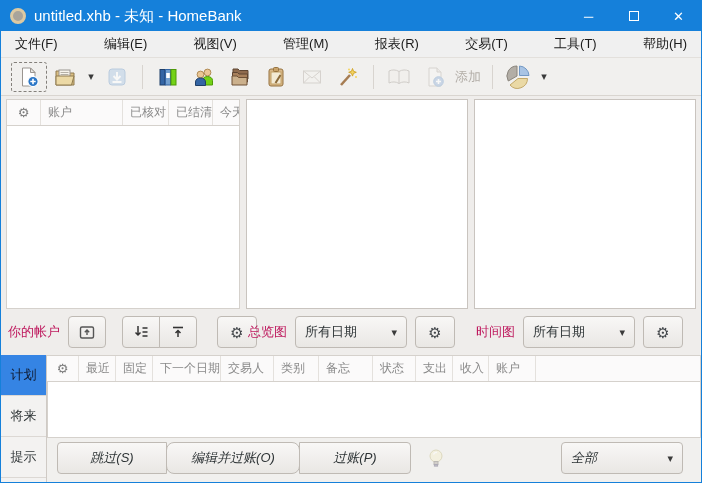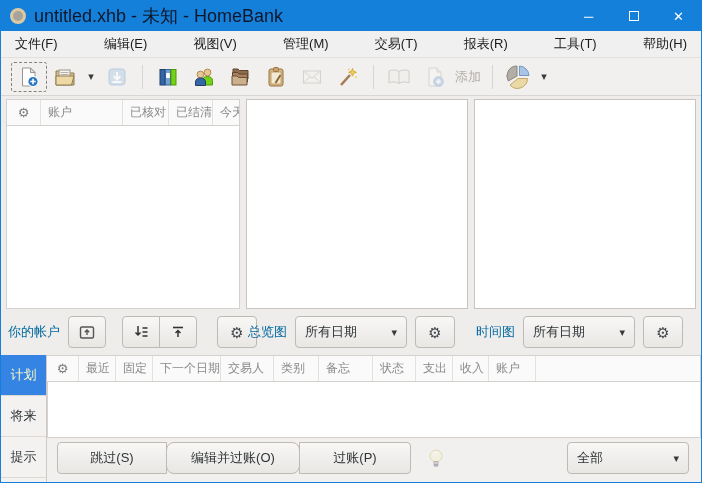--- a/index.html
+++ b/index.html
@@ -6,21 +6,21 @@
   html,body { width:702px; height:483px; font-family:"Liberation Sans","DejaVu Sans",sans-serif; }
   .window {
     width:702px; height:483px; border:1px solid #1580da;
     display:flex; flex-direction:column; background:#f1f0ee; overflow:hidden;
     font-size:13px; color:#2e3436;
   }
   
   .titlebar { height:30px; background:#1580da; display:flex; align-items:center; flex:0 0 auto; }
   .app-icon { width:16px; height:16px; border-radius:50%; background:#a8a49b;
     border:3px solid #dcc9a2; margin:0 8px 0 9px; flex:0 0 auto; }
-  .title-text { color:#0f172a; font-size:18px; white-space:nowrap; }
+  .title-text { color:#ffffff; font-size:15px; white-space:nowrap; }
   .tb-spacer { flex:1; }
   .winctl { width:45px; height:30px; display:flex; align-items:center; justify-content:center; color:#fff; font-size:13px; }
   .winctl .maxbox { width:10px; height:10px; border:1px solid #fff; }
   
   .menubar { height:27px; background:#f0f0f0; display:flex; align-items:center; padding:0 4px;
     border-bottom:1px solid #e3e0dc; flex:0 0 auto;justify-content:space-between; }
   .menu-item { padding:0 10px; line-height:26px; color:#1a1a1a; white-space:nowrap; }
   
   .toolbar { height:38px; background:#f1f0ee; display:flex; align-items:center; padding:0 10px;
     border-bottom:1px solid #d9d5d0; flex:0 0 auto; }
@@ -37,42 +37,42 @@
   .panel { display:flex; flex-direction:column; min-width:0; }
   .panel.accounts { width:234px; flex:0 0 auto; }
   .panel.grow { flex:1 1 0; }
   .tv-header { height:27px; display:flex; background:#fbfafa; border:1px solid #d5d1cc; flex:0 0 auto; }
   .tv-cell { display:flex; align-items:center; padding:0 7px; border-right:1px solid #e4e1dd;
     color:#8a8a8a; font-size:12px; white-space:nowrap; overflow:hidden; }
   .tv-cell.bold { color:#6b6b6b; font-weight:bold; }
   .tv-body { flex:1; background:#ffffff; border:1px solid #d5d1cc; border-top:none; min-height:0; }
   .chart-area { flex:1; background:#ffffff; border:1px solid #c9c4bf; min-height:0; }
   .panel-footer { height:42px; display:flex; align-items:center; gap:8px; padding:6px 2px 2px 2px; flex:0 0 auto; }
-  .plabel { color:#0369a1; white-space:nowrap; }
+  .plabel { color:#be185d; white-space:nowrap; }
   .btn { background:linear-gradient(#f8f7f6,#e9e7e4); border:1px solid #bfbab4; border-radius:4px;
     height:32px; display:inline-flex; align-items:center; justify-content:center; padding:0 9px;
     color:#2e3436; white-space:nowrap; flex:0 0 auto; }
   .gear { font-size:15px; color:#44484c; line-height:1; }
   .gear.small { font-size:13px; color:#7b7b7b; }
   .linked { display:flex; flex:0 0 auto; }
   .linked .btn { border-radius:8px; margin-left:-1px; }
   .linked .btn:first-child { border-radius:4px 0 0 4px; margin-left:0; }
   .linked .btn:last-child { border-radius:0 4px 4px 0; }
   .dropdown { justify-content:space-between; gap:10px; }
   
   .bottom { height:127px; display:flex; flex:0 0 auto; background:#efedeb; }
   .vtabs { width:46px; flex:0 0 auto; display:flex; flex-direction:column; background:#f3f2f1;
     border-right:1px solid #cfcac5; }
   .vtab { height:41px; display:flex; align-items:center; justify-content:center;
     border-bottom:1px solid #dcd8d4; color:#2e3436; white-space:nowrap; }
-  .vtab.selected { background:#3584e4; color:#fef9c3; }
+  .vtab.selected { background:#3584e4; color:#0f172a; }
   .sched { flex:1; display:flex; flex-direction:column; min-width:0; background:#f1f0ee; }
   .sched .tv-header { border-left:none; }
   .sched-body { flex:1; background:#ffffff; border:1px solid #d5d1cc; border-top:none; min-height:0; }
-  .sched-footer { height:44px; display:flex; align-items:center; padding:0 12px 4px 10px; flex:0 0 auto; }
+  .sched-footer { height:44px; display:flex; align-items:center; padding:0 18px 4px 10px; flex:0 0 auto;font-style:italic; }
   .bulb { margin-left:16px; flex:0 0 auto; }
   .ffill { flex:1; }
   svg { display:block; }
 </style>
 </head>
 <body>
 
 <div class="window">
 
   <div class="titlebar">
@@ -88,22 +88,22 @@
     <div class="winctl">
         <span>✕</span>
       </div>
   </div>
 
   <div class="menubar">
     <div class="menu-item">文件(F)</div>
     <div class="menu-item">编辑(E)</div>
     <div class="menu-item">视图(V)</div>
     <div class="menu-item">管理(M)</div>
+    <div class="menu-item">报表(R)</div>
     <div class="menu-item">交易(T)</div>
-    <div class="menu-item">报表(R)</div>
     <div class="menu-item">工具(T)</div>
     <div class="menu-item">帮助(H)</div>
   </div>
 
   <div class="toolbar">
     <div class="tbtn focused">
       <svg width="22" height="22" viewBox="0 0 22 22">
         <path d="M4.5 2h8l4.5 4.5V20h-12.5z" fill="#ffffff" stroke="#9a9590"></path>
         <path d="M12.5 2v4.5H17z" fill="#e8e6e2" stroke="#9a9590"></path>
         <circle cx="15" cy="15.5" r="5.2" fill="#2a76c6" stroke="#ffffff" stroke-width="1.2"></circle>

